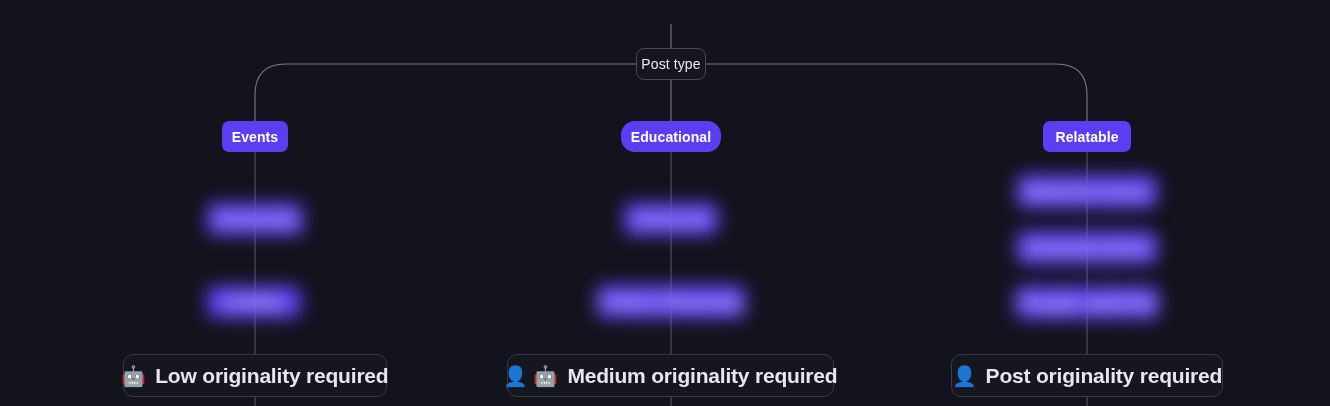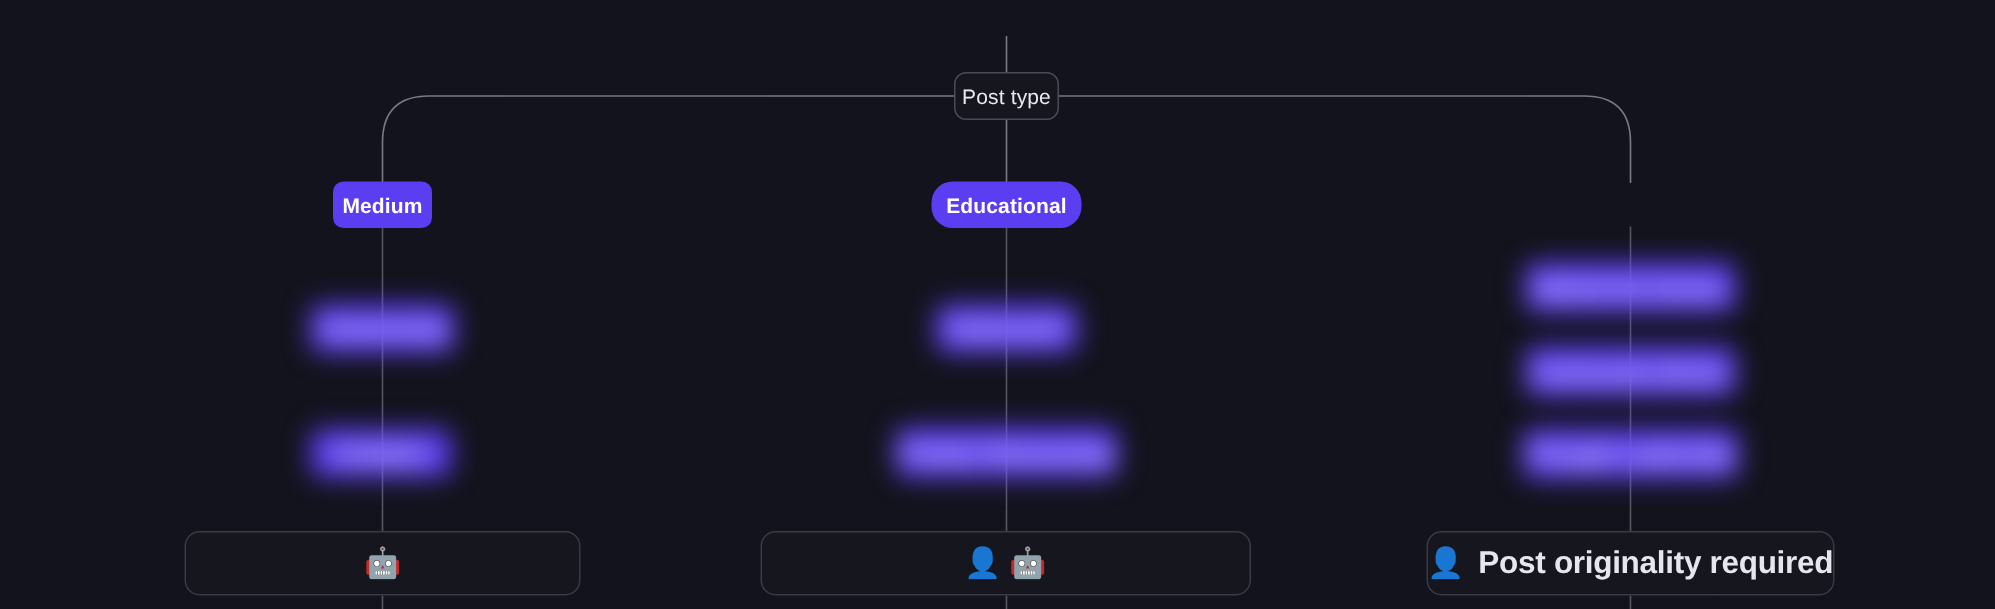--- a/index.html
+++ b/index.html
@@ -132,45 +132,50 @@
       <path d="M 1087 127 L 1087 330"></path>
       <path d="M 1087 373 L 1087 406"></path>
     </g>
   </svg>
 
   <div class="root-node">
     <span>Post type</span>
   </div>
 
   <div class="pill" style="left:222px; top:97px; width:66px; height:31px;">
-    <span>Medium</span>
+    <span>Events</span>
   </div>
   <div class="pill-blur" style="left:207px; top:179px; width:96px; height:32px;">
     <span>Announcing</span>
   </div>
   <div class="pill-blur" style="left:207px; top:262px; width:94px; height:32px;">
     <span>Invitation</span>
   </div>
   <div class="card" style="left:123px; top:330px; width:264px; height:43px;">
     <span class="emoji">🤖</span>
+    <span>Low originality required</span>
   </div>
 
   <div class="pill" style="left:621px; top:97px; width:100px; height:31px;border-radius:14px;">
     <span>Educational</span>
   </div>
   <div class="pill-blur" style="left:624px; top:179px; width:94px; height:32px;">
     <span>Good proof</span>
   </div>
   <div class="pill-blur" style="left:597px; top:261px; width:148px; height:33px;">
     <span>Product Showcasing</span>
   </div>
   <div class="card" style="left:507px; top:330px; width:327px; height:43px;">
     <span class="emoji">👤 🤖</span>
+    <span>Medium originality required</span>
   </div>
 
+  <div class="pill" style="left:1043px; top:97px; width:88px; height:31px;">
+    <span>Relatable</span>
+  </div>
   <div class="pill-blur" style="left:1017px; top:151px; width:140px; height:33px;">
     <span>Behind the Scenes</span>
   </div>
   <div class="pill-blur" style="left:1017px; top:207px; width:140px; height:33px;">
     <span>Community Stories</span>
   </div>
   <div class="pill-blur" style="left:1015px; top:262px; width:144px; height:33px;">
     <span>Thought Leadership</span>
   </div>
   <div class="card" style="left:951px; top:330px; width:272px; height:43px;">

